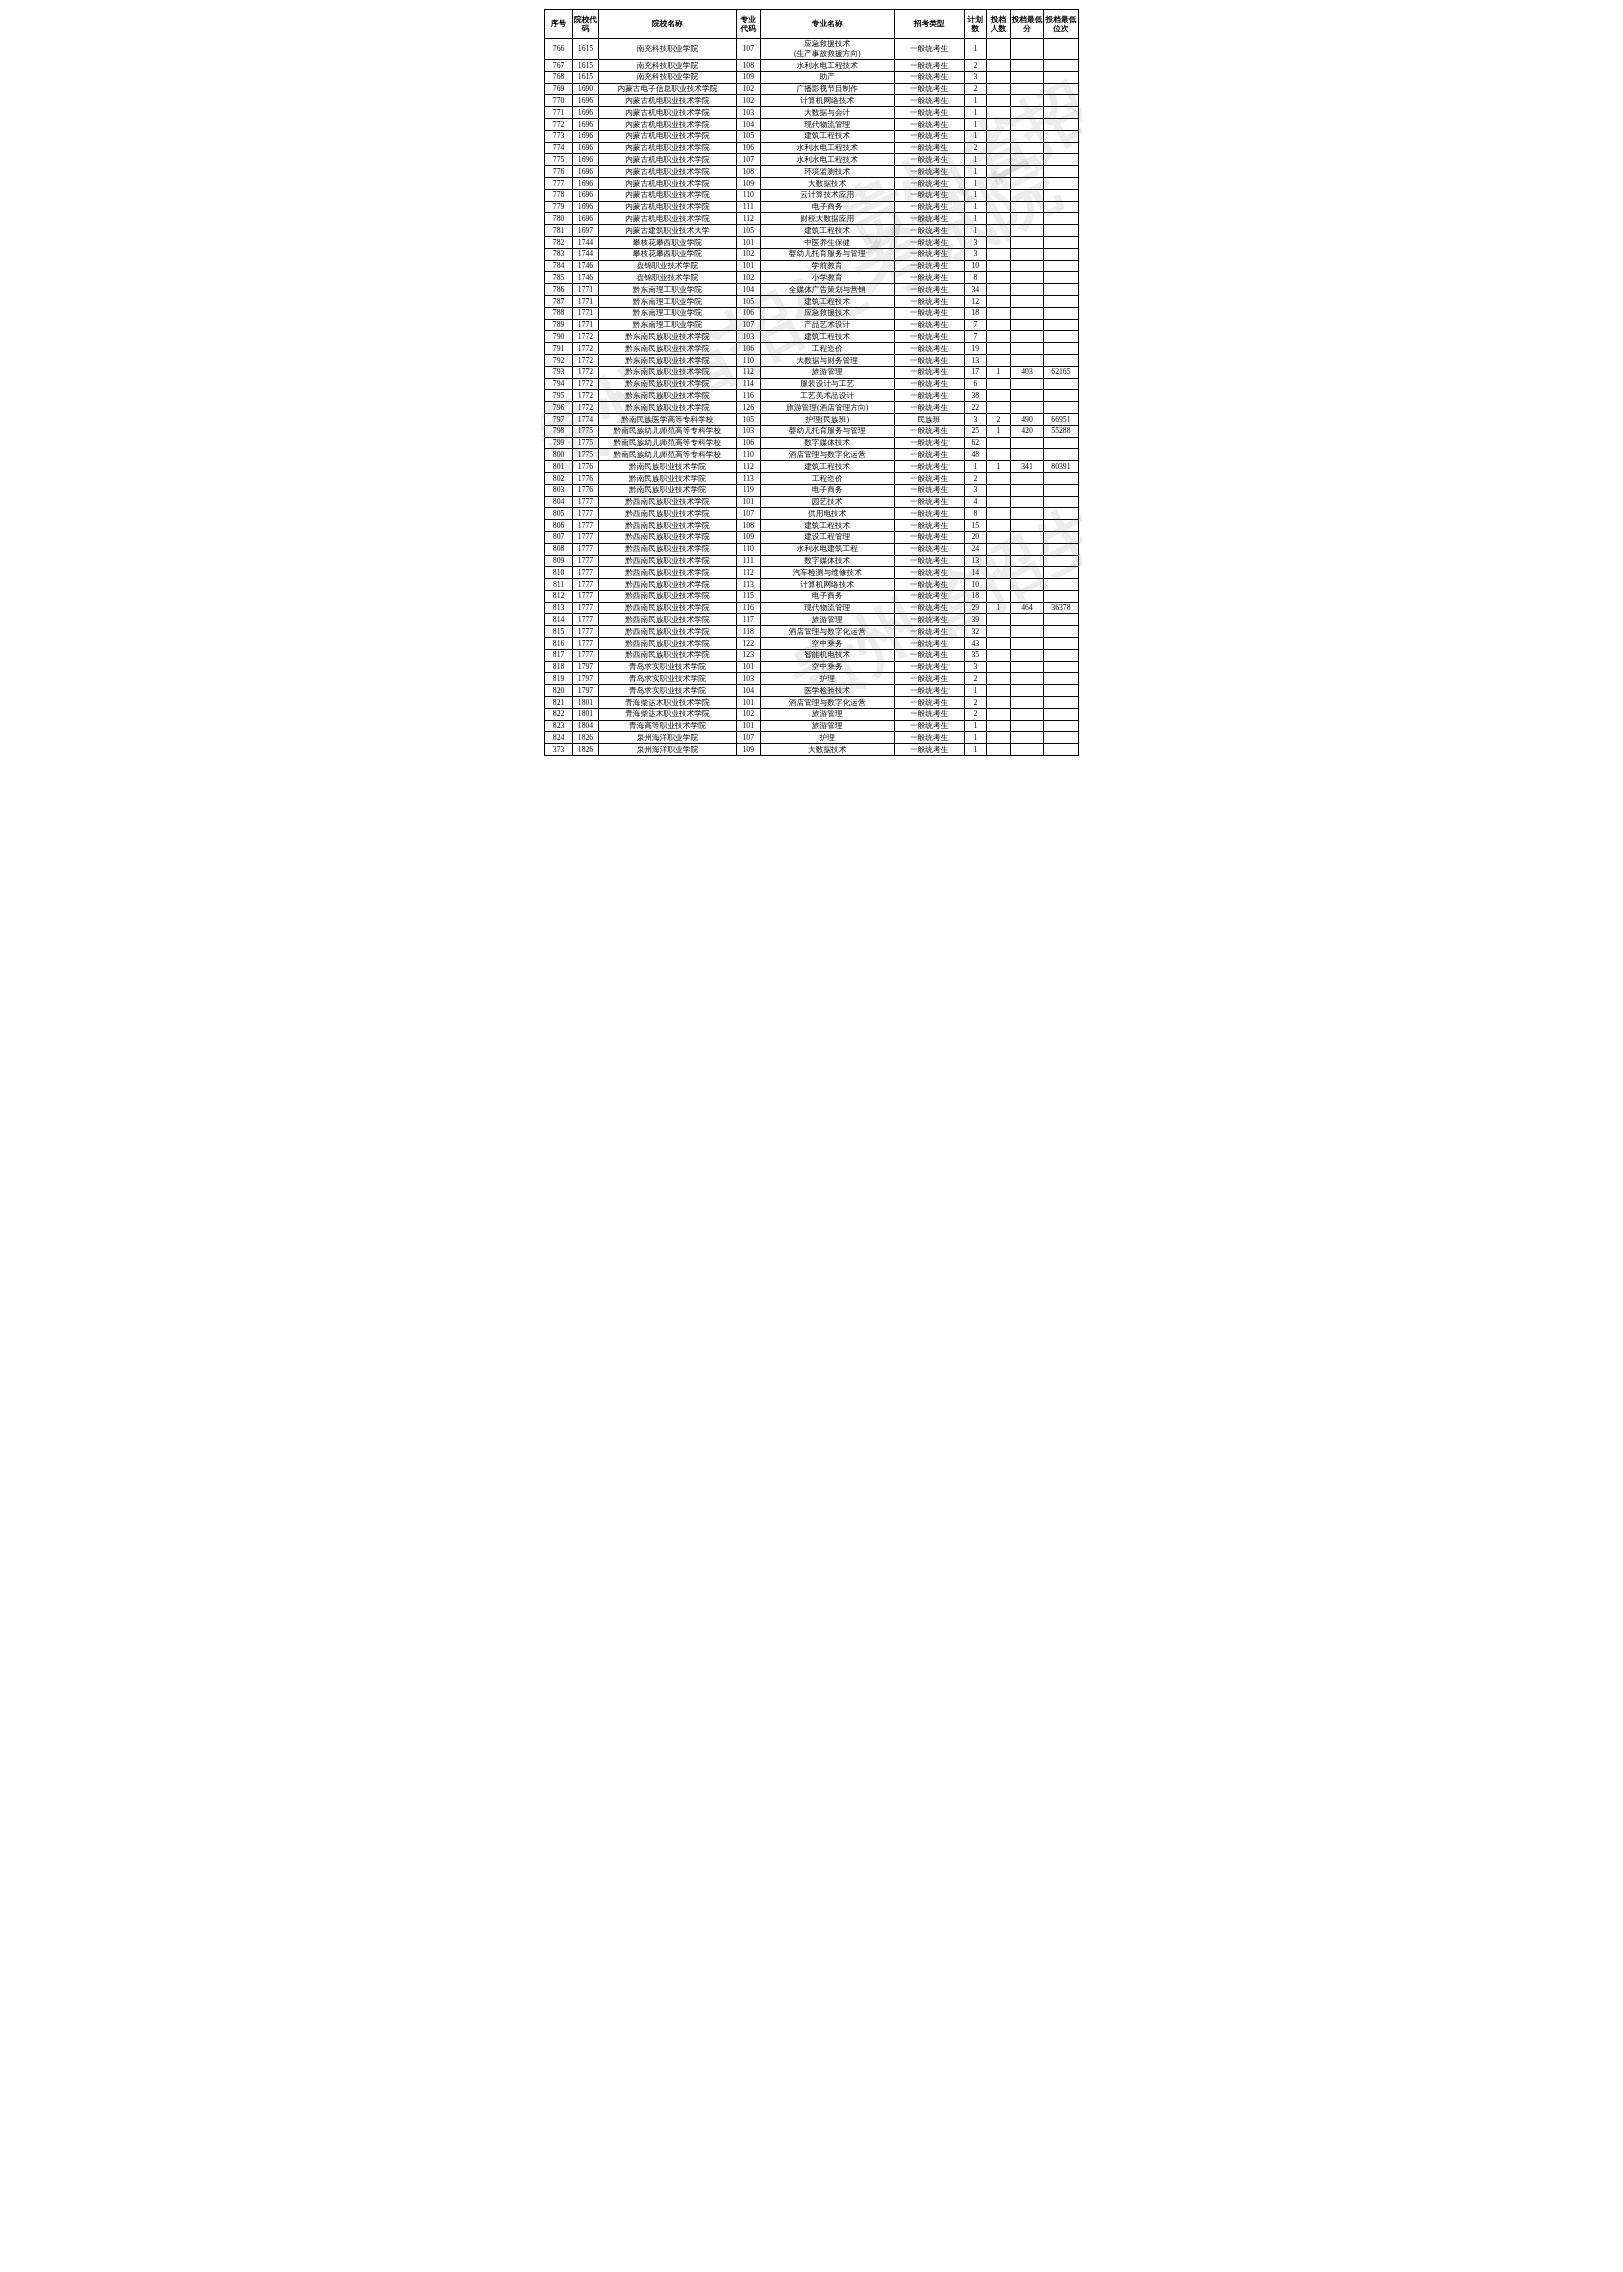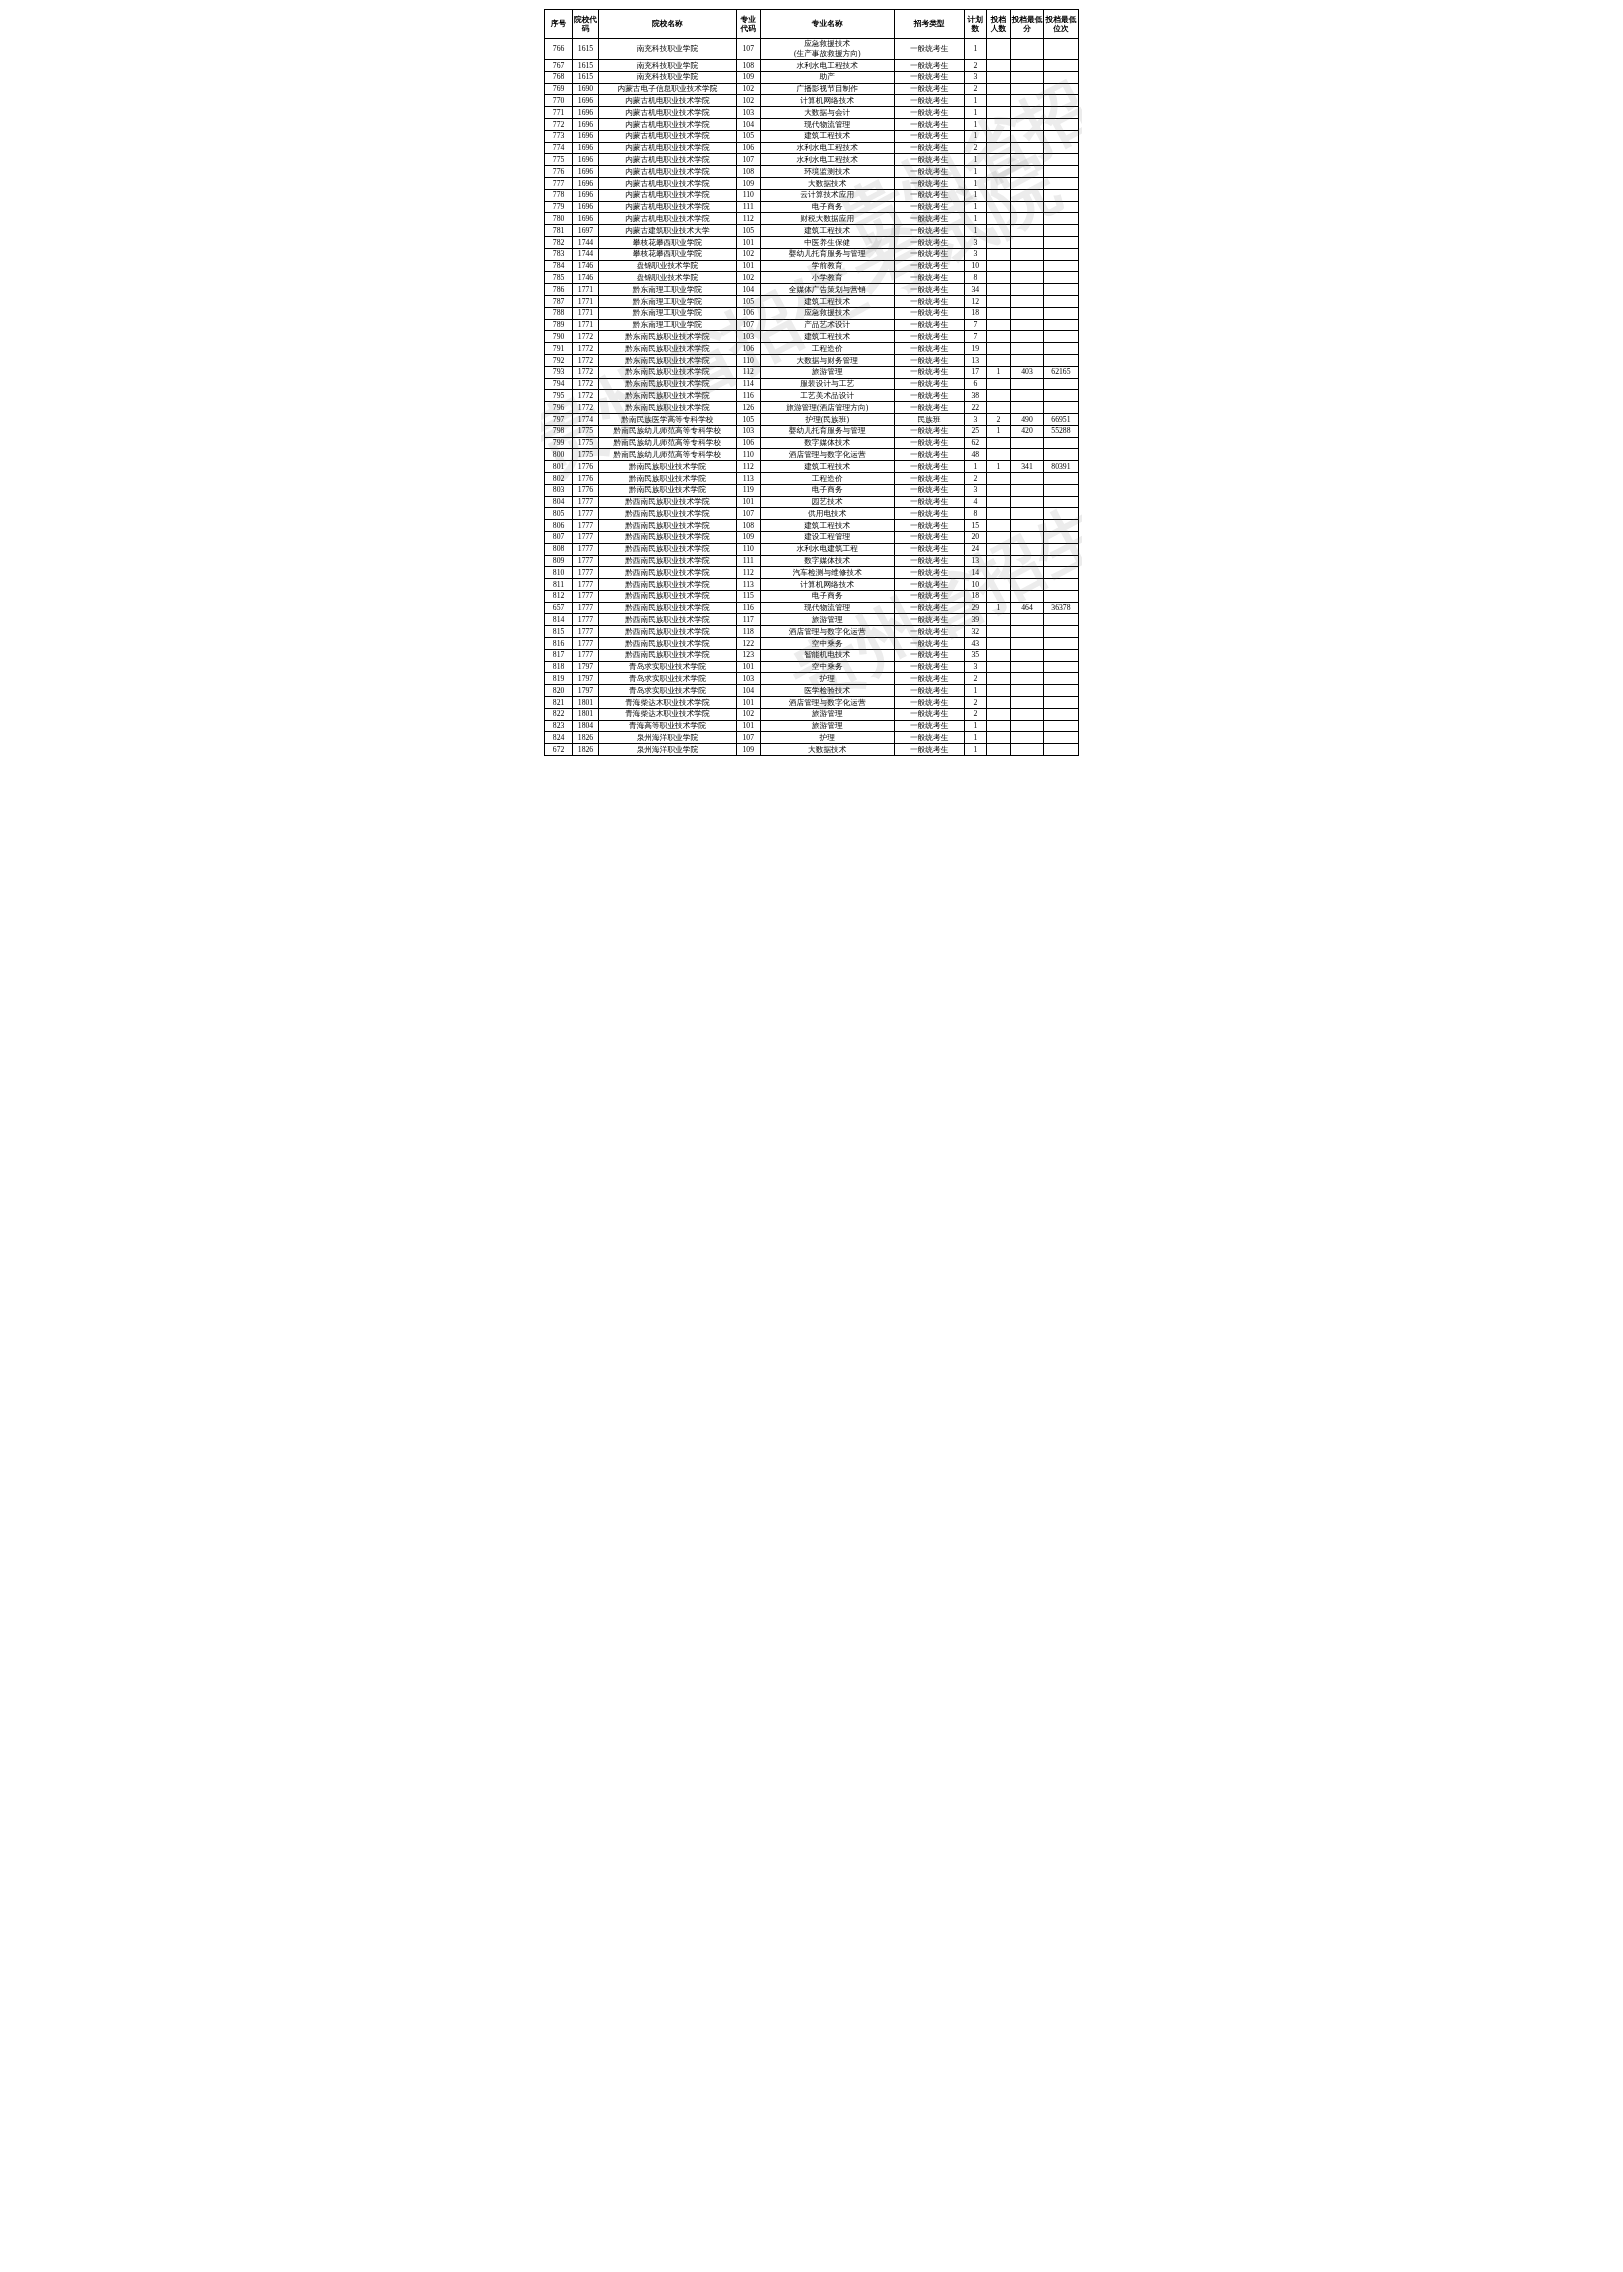--- a/index.html
+++ b/index.html
@@ -684,21 +684,21 @@
             <td>黔西南民族职业技术学院</td>
             <td>115</td>
             <td class="major-cell">电子商务</td>
             <td>一般统考生</td>
             <td>18</td>
             <td></td>
             <td></td>
             <td></td>
           </tr>
           <tr>
-            <td>657</td>
+            <td>813</td>
             <td>1777</td>
             <td>黔西南民族职业技术学院</td>
             <td>116</td>
             <td class="major-cell">现代物流管理</td>
             <td>一般统考生</td>
             <td>29</td>
             <td>1</td>
             <td>464</td>
             <td>36378</td>
           </tr>
@@ -828,21 +828,21 @@
             <td>泉州海洋职业学院</td>
             <td>107</td>
             <td class="major-cell">护理</td>
             <td>一般统考生</td>
             <td>1</td>
             <td></td>
             <td></td>
             <td></td>
           </tr>
           <tr>
-            <td>672</td>
+            <td>373</td>
             <td>1826</td>
             <td>泉州海洋职业学院</td>
             <td>109</td>
             <td class="major-cell">大数据技术</td>
             <td>一般统考生</td>
             <td>1</td>
             <td></td>
             <td></td>
             <td></td>
           </tr>

